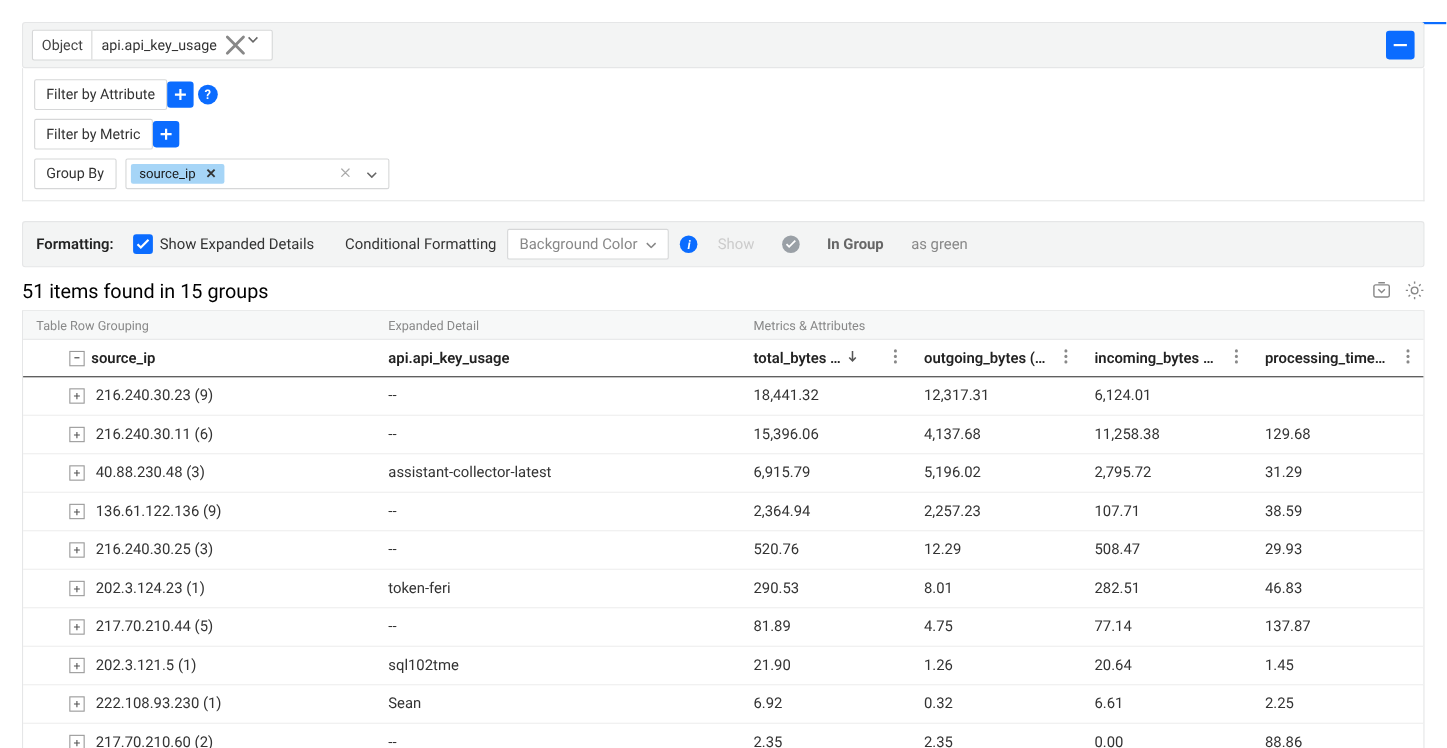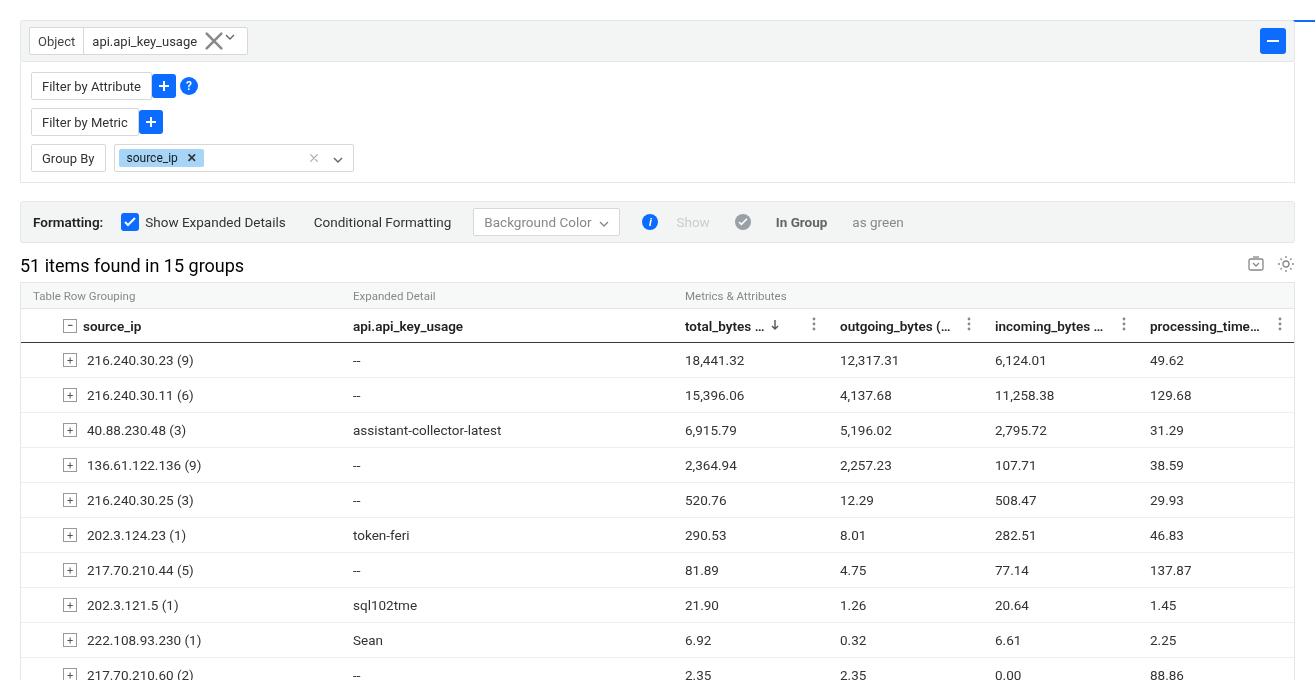--- a/index.html
+++ b/index.html
@@ -105,21 +105,21 @@
     height:42px; display:flex; align-items:center; padding:0 12px; gap:18px;
     font-size:13.5px;
   }
   .formatting-bar .lbl { font-weight:600; color:#222; }
   .chk-wrap { display:flex; align-items:center; gap:6px; }
   .chk {
     width:18px; height:18px; background:#0b6cff; border-radius:3px;
     display:flex; justify-content:center; align-items:center; cursor:pointer;
   }
   .chk svg { width:12px; height:10px; }
-  .cond-wrap { display:flex; align-items:center; gap:22px; margin-left:10px; }
+  .cond-wrap { display:flex; align-items:center; gap:10px; margin-left:10px; }
   .select-fake {
     border:1px solid #d6d7d8; background:#fff; height:28px; padding:0 10px;
     display:flex; align-items:center; gap:8px; color:#888; border-radius:2px; cursor:pointer;
   }
   .info-circle {
     width:16px; height:16px; border-radius:50%; background:#0b6cff; color:#fff;
     display:flex; justify-content:center; align-items:center; font-size:11px; font-weight:700; font-style:italic;
     cursor:pointer;
   }
   .show-wrap { display:flex; align-items:center; gap:25px; color:#888; }
@@ -352,21 +352,20 @@
     <div class="tbody" id="tbody">
         <div class="row">
     <div class="c col-group col-group-inner">
       <span class="expand-box">+</span>
       <span>216.240.30.23 (9)</span>
     </div>
     <div class="c col-detail">--</div>
     <div class="c col-m">18,441.32</div>
     <div class="c col-m">12,317.31</div>
     <div class="c col-m">6,124.01</div>
-    <div class="c col-m">49.62</div>
   </div>
         <div class="row">
     <div class="c col-group col-group-inner">
       <span class="expand-box">+</span>
       <span>216.240.30.11 (6)</span>
     </div>
     <div class="c col-detail">--</div>
     <div class="c col-m">15,396.06</div>
     <div class="c col-m">4,137.68</div>
     <div class="c col-m">11,258.38</div>

